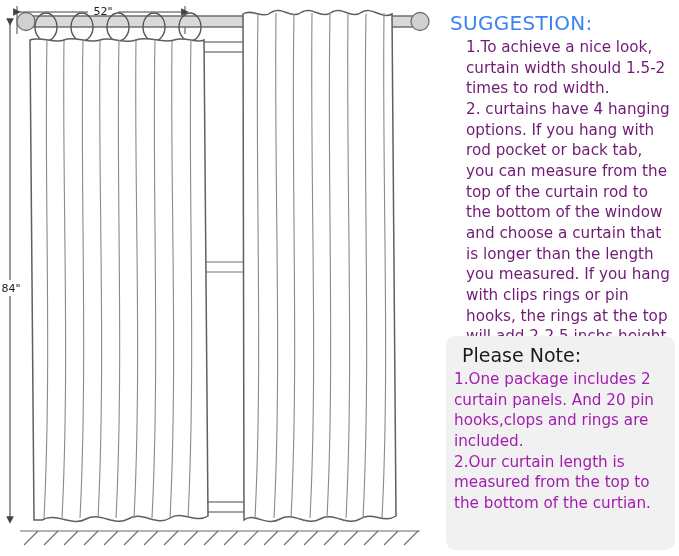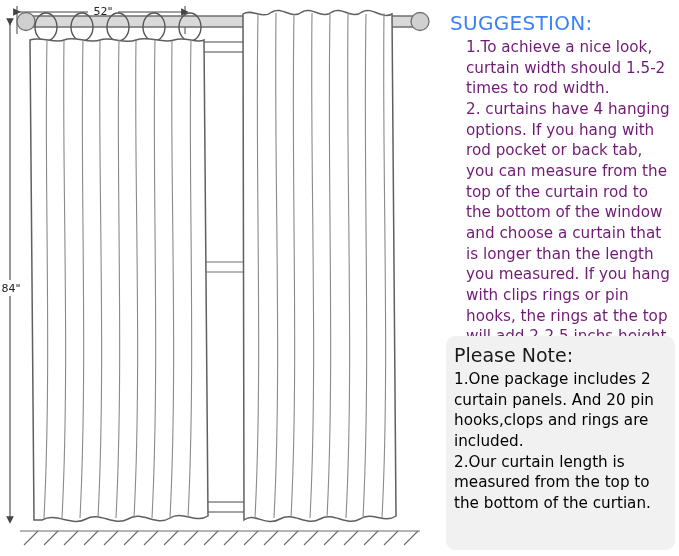--- a/index.html
+++ b/index.html
@@ -59,27 +59,27 @@
     left: 2px;
     top: 336px;
     width: 229px;
     height: 214px;
     background: #f1f1f1;
     border-radius: 9px;
   }
   .note-title {
     font-size: 19px;
     color: #1a1a1a;
-    margin: 9px 0 2px 8px;
+    margin: 9px 0 2px 16px;
     line-height: 1.15;
   }
   .note-body {
     font-size: 15.2px;
     line-height: 1.36;
-    color: #000000;
+    color: #a21caf;
     margin: 0 6px 0 8px;
     white-space: pre-wrap;
   }
 
   .dim-label {
     font-family: "DejaVu Sans", sans-serif;
     font-size: 11px;
     fill: #222;
   }
 </style>

